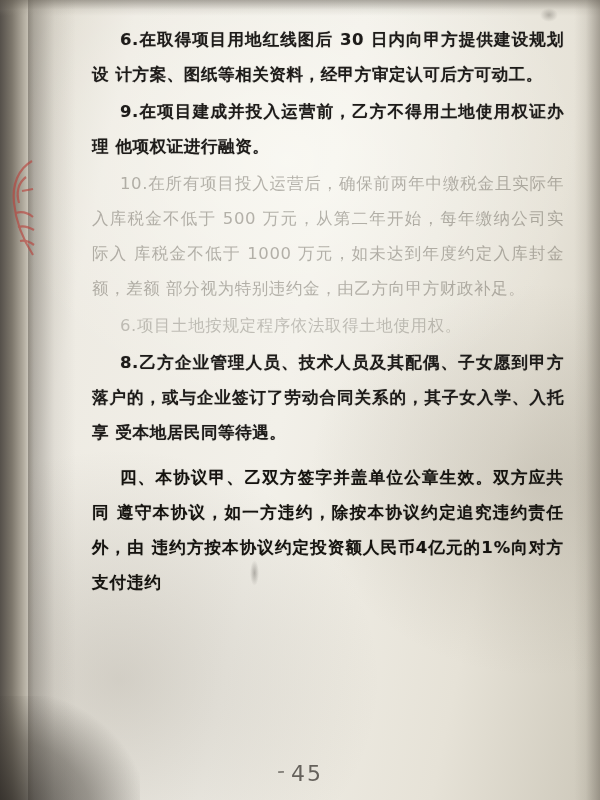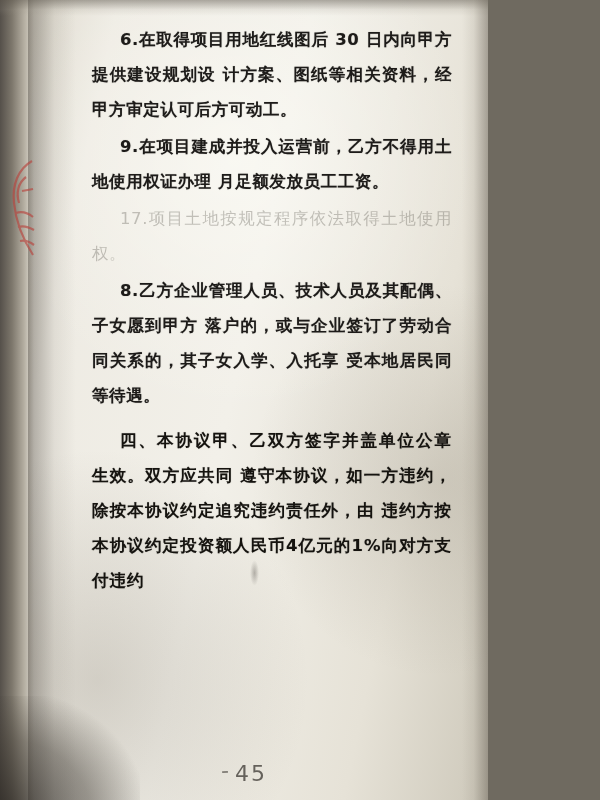--- a/index.html
+++ b/index.html
@@ -8,21 +8,21 @@
   }
   body {
     width: 600px;
     height: 800px;
     overflow: hidden;
     background: #6f6a60;
     font-family: "DejaVu Sans", sans-serif;
   }
   #page {
     position: relative;
-    width: 488px;
+    width: 600px;
     height: 800px;
     background: #e9e6dd;
     overflow: hidden;
   }
   
   #page::before {
     content: "";
     position: absolute;
     inset: 0;
     background:
@@ -192,26 +192,32 @@
 
     <div class="para indent">
       <span>6.在取得项目用地红线图后 30 日内向甲方提供建设规划设</span>
       <span>计方案、图纸等相关资料，经甲方审定认可后方可动工。</span>
     </div>
 
 
 
     <div class="para indent">
       <span>9.在项目建成并投入运营前，乙方不得用土地使用权证办理</span>
-      <span>月足额发放员工工资。</span>
-    </div>
-
+      <span>他项权证进行融资。</span>
+    </div>
+
+    <div class="para indent faded-2">
+      <span>10.在所有项目投入运营后，确保前两年中缴税金且实际年</span>
+      <span>入库税金不低于 500 万元，从第二年开始，每年缴纳公司实际入</span>
+      <span>库税金不低于 1000 万元，如未达到年度约定入库封金额，差额</span>
+      <span>部分视为特别违约金，由乙方向甲方财政补足。</span>
+    </div>
 
     <div class="para indent faded-3">
-      <span>17.项目土地按规定程序依法取得土地使用权。</span>
+      <span>6.项目土地按规定程序依法取得土地使用权。</span>
     </div>
 
 
     <div class="para indent">
       <span>8.乙方企业管理人员、技术人员及其配偶、子女愿到甲方</span>
       <span>落户的，或与企业签订了劳动合同关系的，其子女入学、入托享</span>
       <span>受本地居民同等待遇。</span>
     </div>
 
     <div class="spacer-sm"></div>

